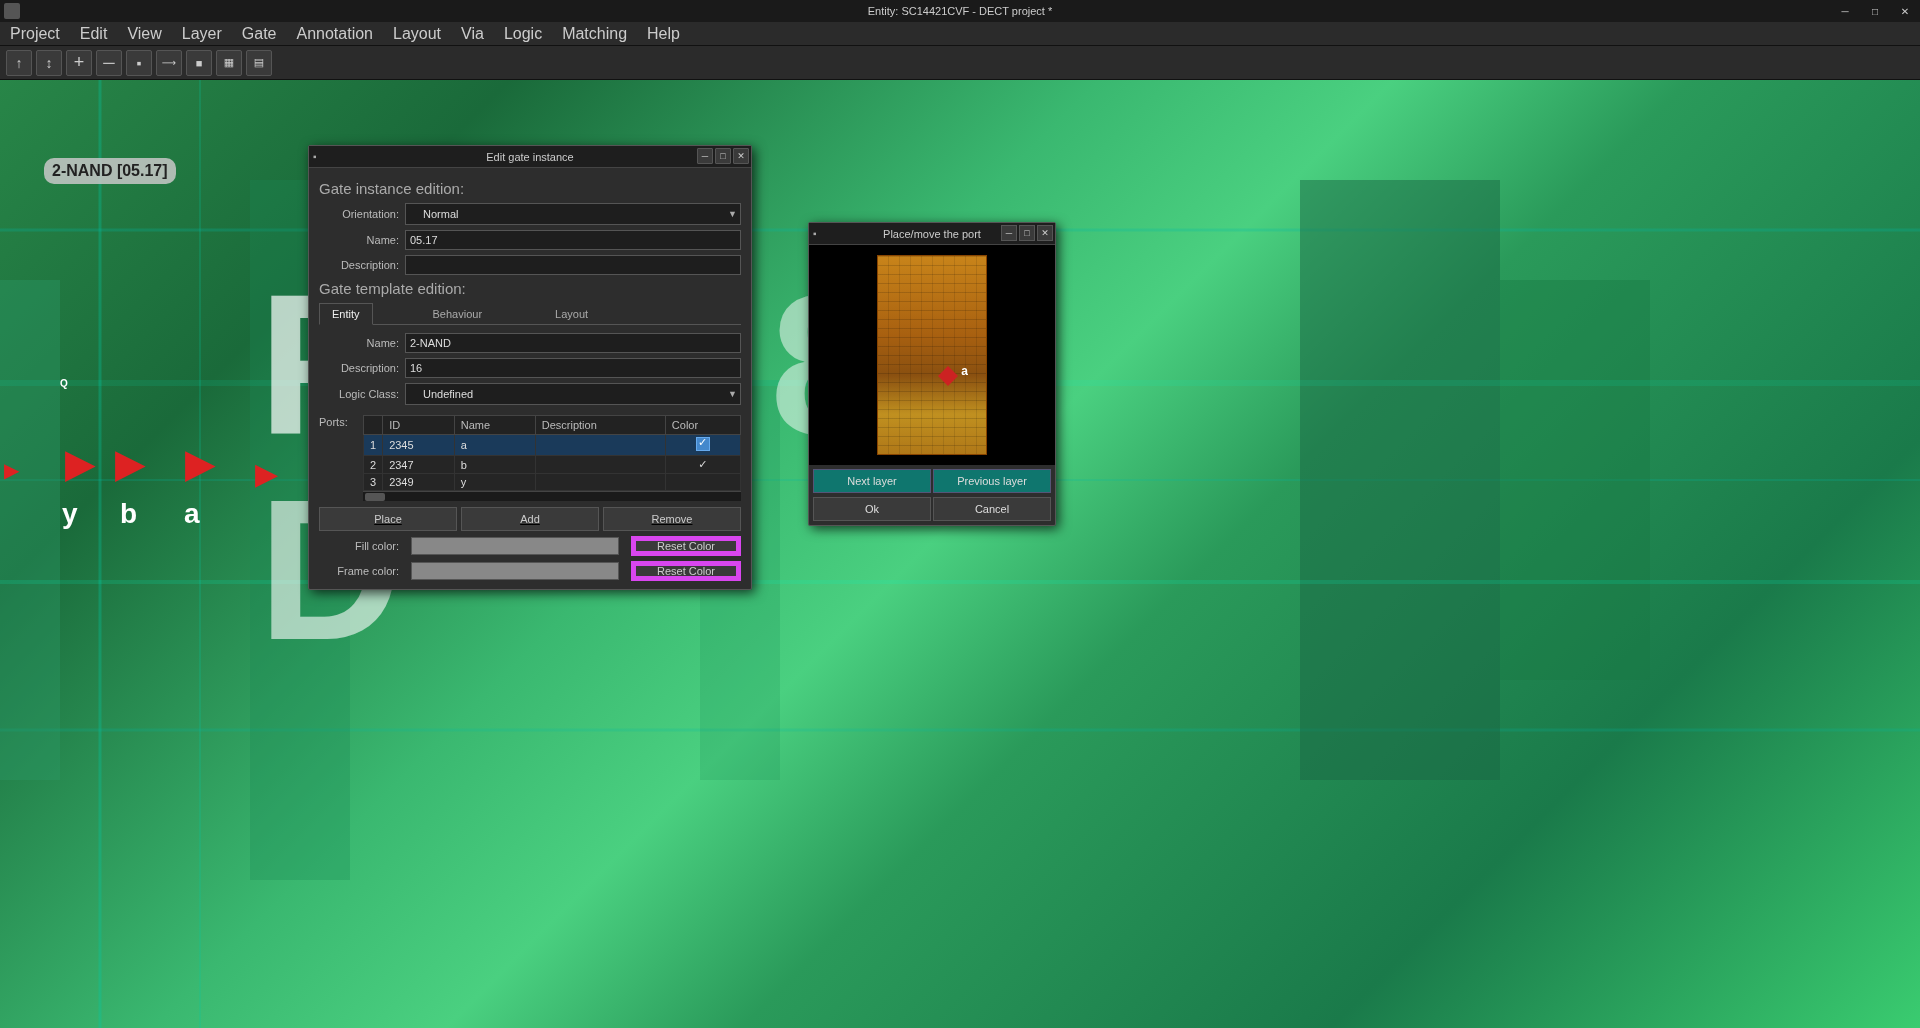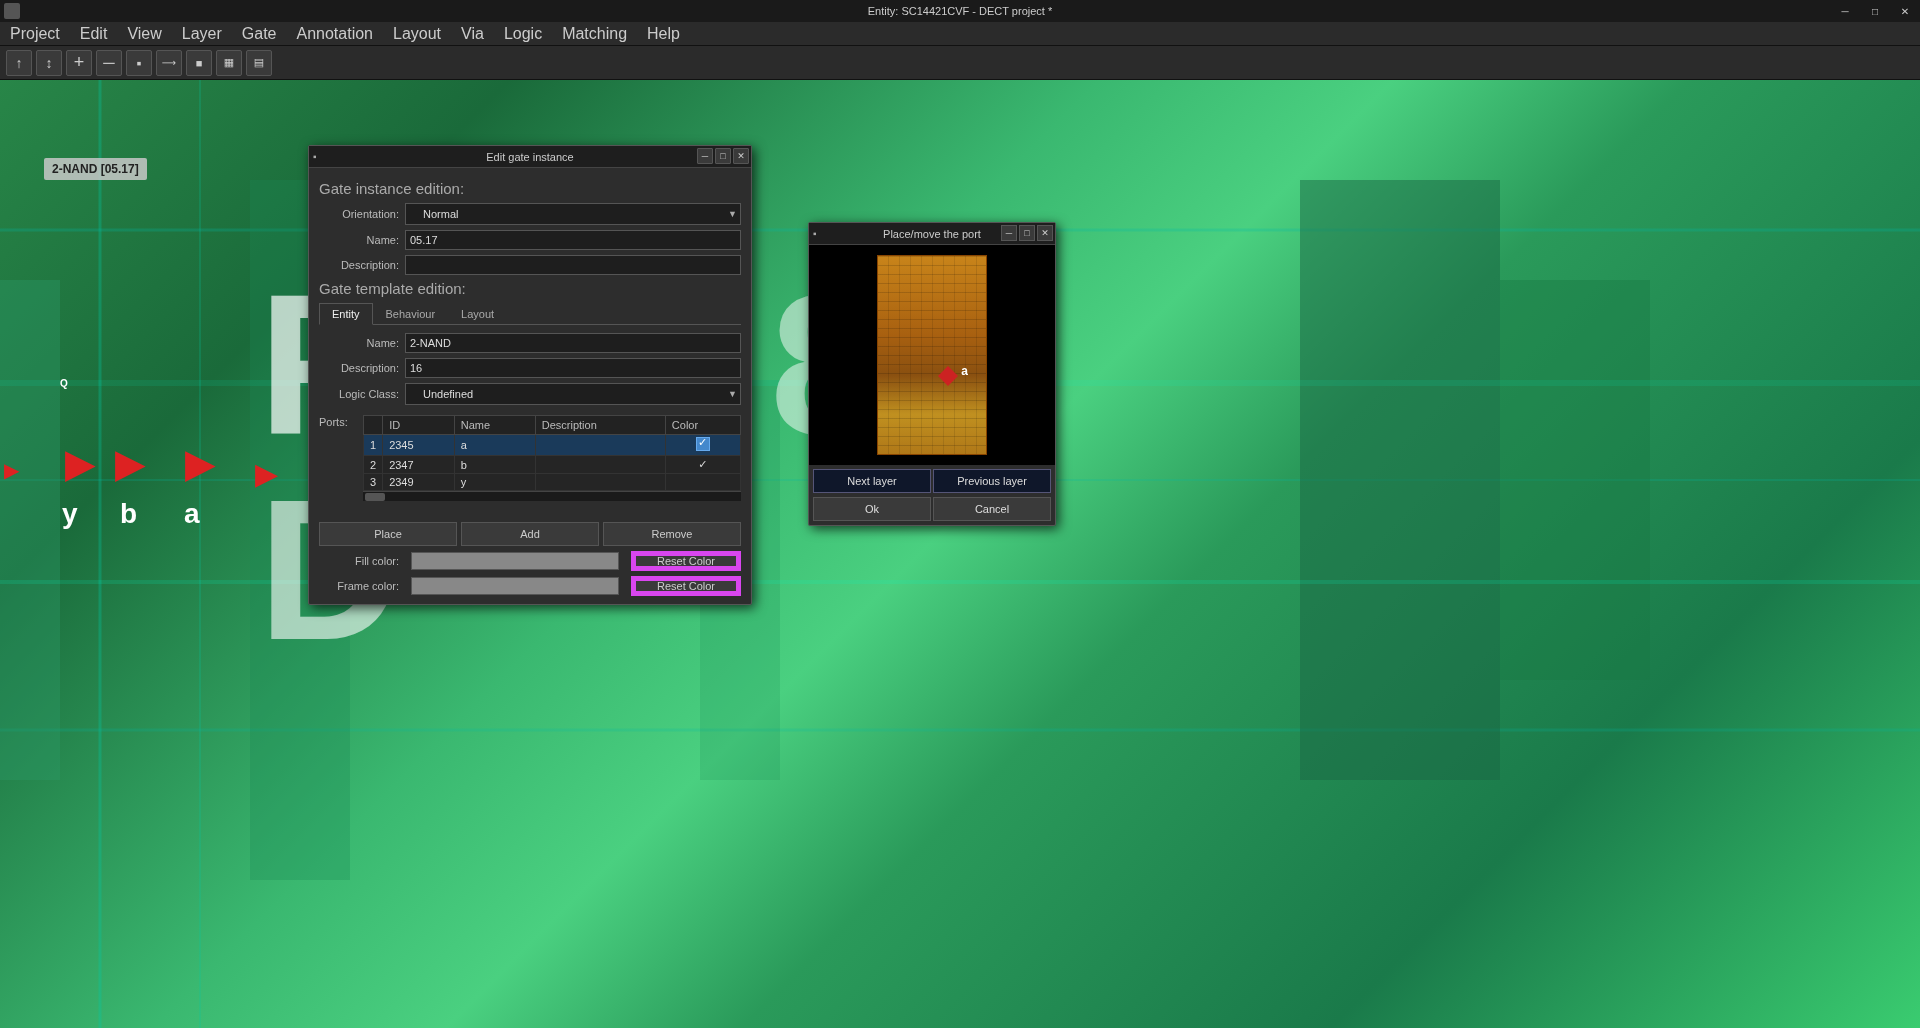--- a/index.html
+++ b/index.html
@@ -63,22 +63,22 @@
       width: 26px; height: 26px; display: flex; align-items: center; justify-content: center;
       background: #3a3a3a; border: 1px solid #555; border-radius: 2px;
       color: #ccc; cursor: pointer; font-size: 14px;
     }
 
     
     .bg-label {
       position: absolute;
       top: 158px; left: 44px;
       background: rgba(200,200,200,0.85);
-      padding: 4px 8px; border-radius: 2px;
-      font-size: 12px; font-weight: bold; color: #222;
+      padding: 4px 8px; border-radius: 10px;
+      font-size: 16px; font-weight: bold; color: #222;
       z-index: 10;
     }
 
     
     .bg-letter {
       position: absolute;
       font-size: 200px; font-weight: bold;
       color: rgba(255,255,255,0.7);
       z-index: 5;
       line-height: 1;
@@ -151,21 +151,21 @@
     }
     .form-select-wrapper {
       flex: 1; position: relative; display: flex; align-items: center;
     }
     .form-select-arrow {
       position: absolute; right: 4px; color: #aaa; pointer-events: none; font-size: 9px;
     }
 
     
     .tabs {
-      display: flex; border-bottom: 1px solid #555; margin-bottom: 8px; margin-top: 0;
+      display: flex; border-bottom: 1px solid #555; margin-bottom: 8px; margin-top: 0; gap: 47px;
     }
     .tab {
       padding: 4px 12px; font-size: 11px; color: #aaa; cursor: pointer;
       border: 1px solid transparent; border-bottom: none;
     }
     .tab.active {
       background: #2d2d2d; color: #eee; border-color: #555;
       border-bottom: 1px solid #2d2d2d; margin-bottom: -1px;
     }
 
@@ -190,21 +190,21 @@
       position: relative;
     }
     .checkbox-blue::after {
       content: '✓'; position: absolute; top: -2px; left: 1px;
       color: white; font-size: 11px;
     }
     .check-mark { color: #aaa; }
 
     
     .port-actions {
-      display: flex; margin-top: 21px; gap: 4px;
+      display: flex; margin-top: 6px; gap: 4px; text-decoration: underline;
     }
     .port-btn {
       flex: 1; height: 24px; background: #3a3a3a; border: 1px solid #555;
       color: #ccc; font-size: 11px; cursor: pointer; text-align: center;
       display: flex; align-items: center; justify-content: center;
     }
 
     
     .color-row {
       display: flex; align-items: center; margin-top: 5px; gap: 12px;
@@ -282,21 +282,21 @@
       position: absolute;
       top: 108px; right: 18px;
       color: white; font-size: 12px; font-weight: bold;
     }
 
     
     .layer-nav {
       display: flex; gap: 2px; padding: 4px;
     }
     .layer-btn {
-      flex: 1; height: 24px; background: #0f172a; border: 1px solid #557;
+      flex: 1; height: 24px; background: #0f766e; border: 1px solid #557;
       color: #ddd; font-size: 11px; cursor: pointer;
       display: flex; align-items: center; justify-content: center;
     }
 
     
     .port-dialog-actions {
       display: flex; gap: 2px; padding: 0 4px 4px 4px;
     }
     .port-action-btn {
       flex: 1; height: 24px; background: #3a3a3a; border: 1px solid #555;

